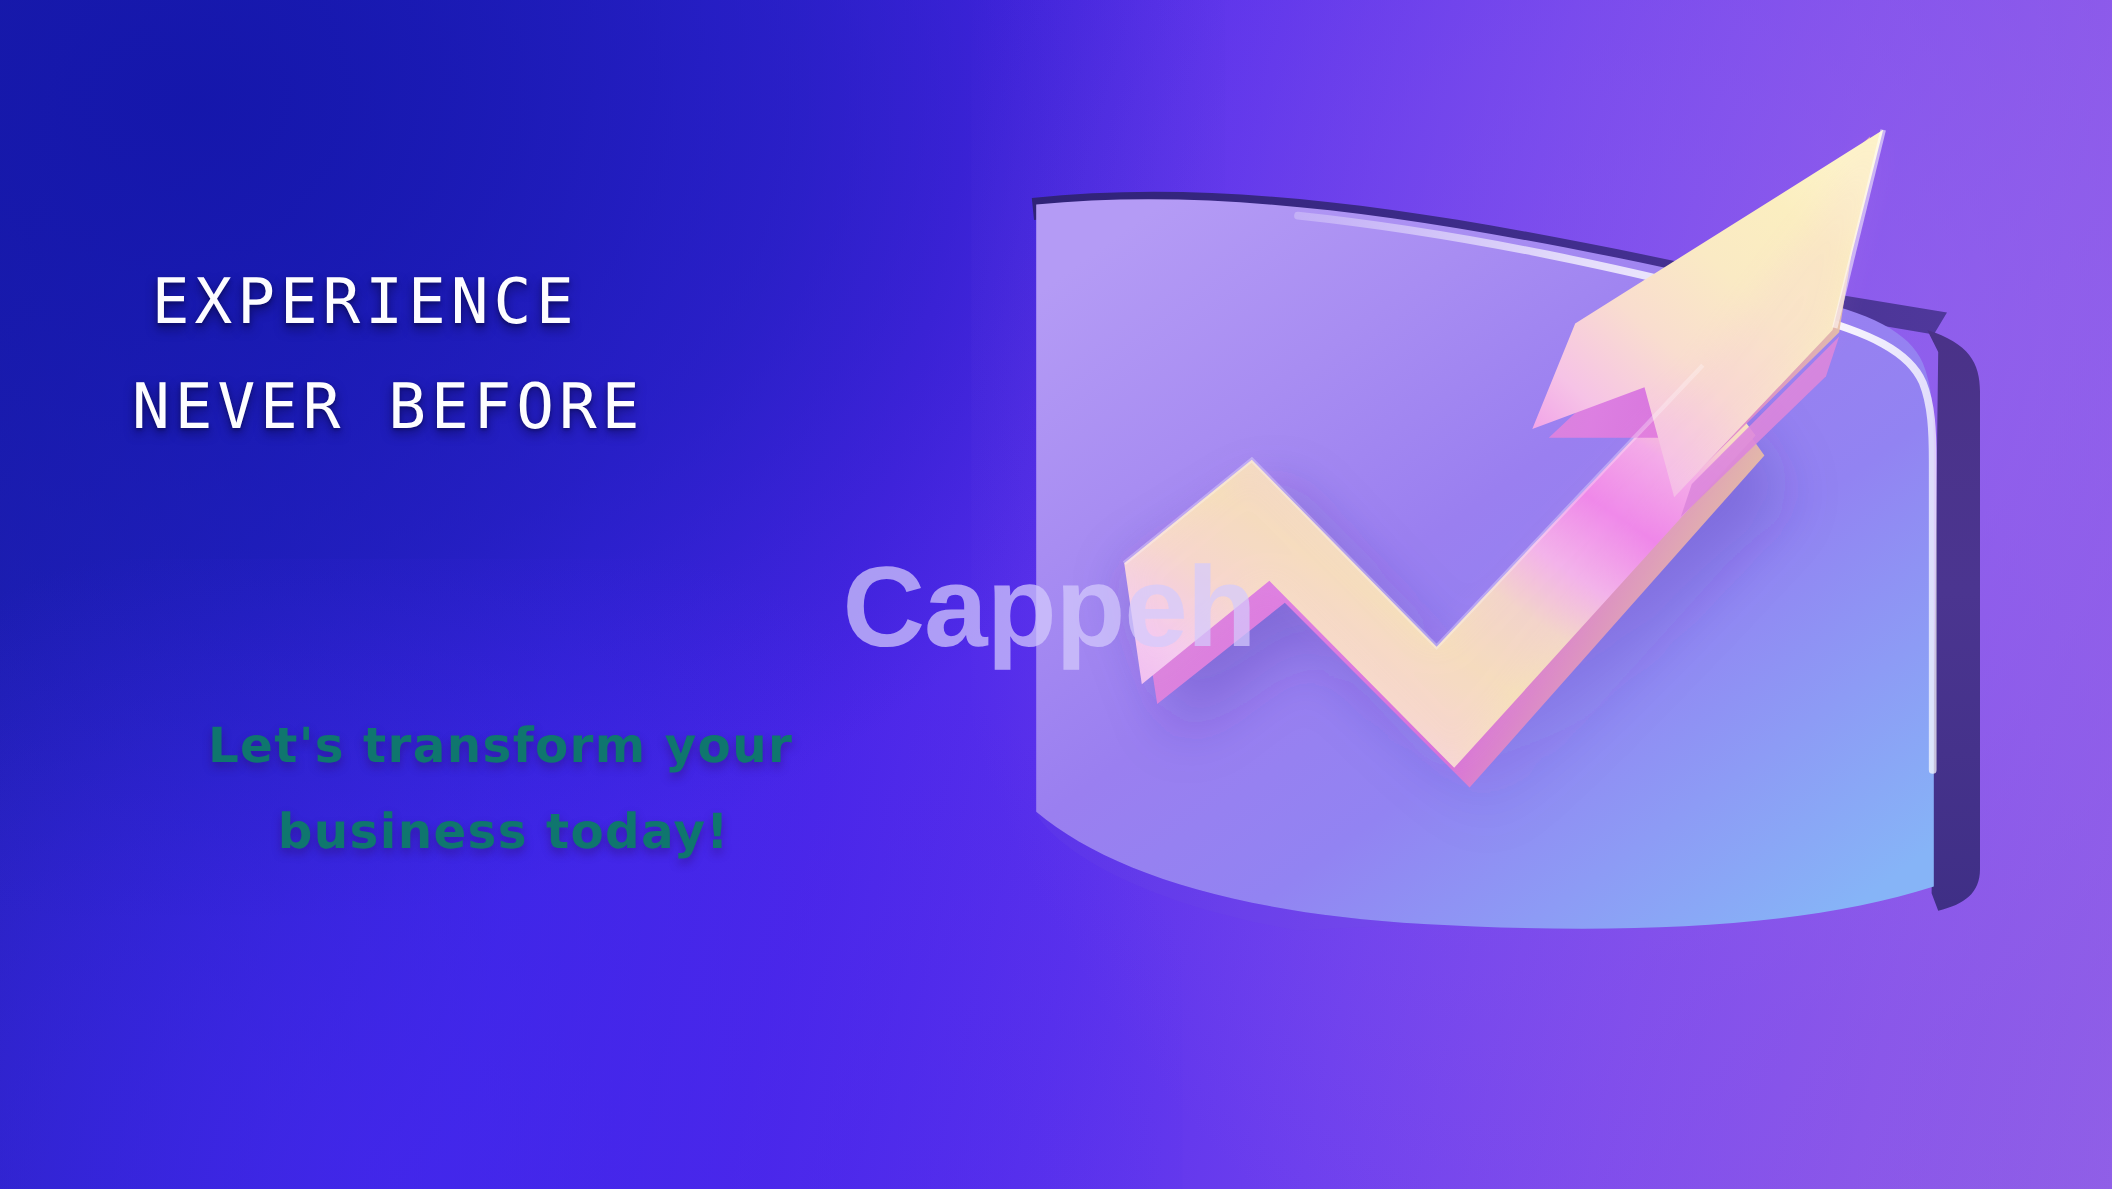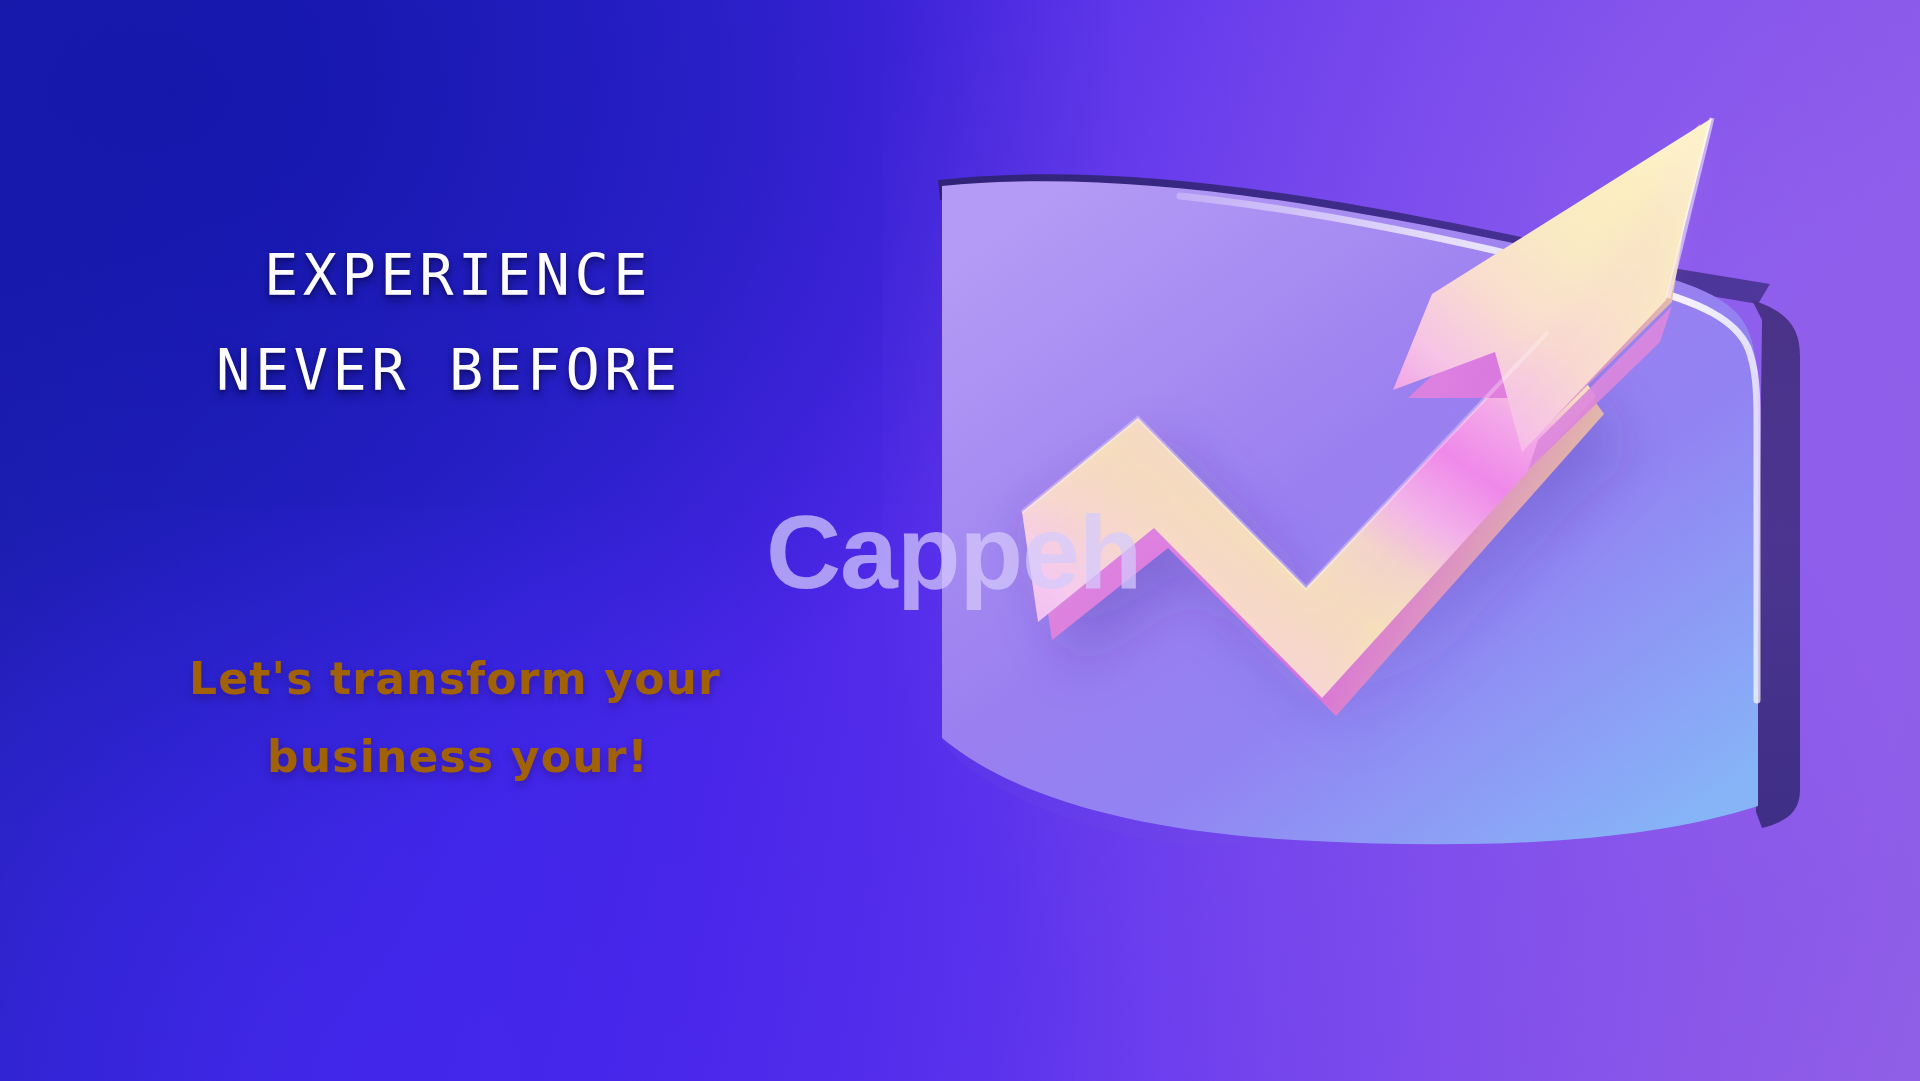--- a/index.html
+++ b/index.html
@@ -27,32 +27,32 @@
   }
 
   
   .copy{position:absolute;left:0;top:0;width:860px;height:1081px;}
   .headline{
     position:absolute;left:138px;top:228px;width:640px;
     font-family:"DejaVu Sans Mono","Liberation Mono",monospace;
     font-size:57px;line-height:95px;color:#fdfdff;
     letter-spacing:4.5px;font-weight:400;
     text-shadow:0 5px 10px rgba(8,6,60,.60),0 2px 3px rgba(8,6,60,.42);
-    text-align:center;white-space:nowrap;
+    text-align:left;white-space:nowrap;
   }
   .headline .hl{display:block;}
   .hl-1{margin-left:0px;}
   .hl-2{margin-left:0px;}
   .hl-3{margin-left:-18px;}
 
   .subline{
     position:absolute;left:138px;top:640px;width:640px;
     font-family:"DejaVu Sans","Liberation Sans",sans-serif;
     font-size:44px;line-height:78px;font-weight:700;
-    color:#a16207;letter-spacing:1.2px;text-align:center;
+    color:#0f766e;letter-spacing:1.2px;text-align:center;
     text-shadow:0 4px 9px rgba(40,10,90,.40);
     white-space:nowrap;
   }
   .subline .sl{display:block;}
   .sl-1{margin-left:-6px;}
   .sl-2{margin-left:0px;}
 
   
   .art{position:absolute;left:0;top:0;width:1920px;height:1081px;}
   .art svg{position:absolute;left:0;top:0;}
@@ -262,20 +262,20 @@
 
   <div class="copy">
 
     <div class="headline">
       <span class="hl hl-1">EXPERIENCE</span>
       <span class="hl hl-3">NEVER BEFORE</span>
     </div>
 
     <div class="subline">
       <span class="sl sl-1">Let's transform your</span>
-      <span class="sl sl-2">business your!</span>
+      <span class="sl sl-2">business today!</span>
     </div>
 
   </div>
 
   <div class="watermark">Cappeh</div>
 
 </div>
 
 </body></html>

